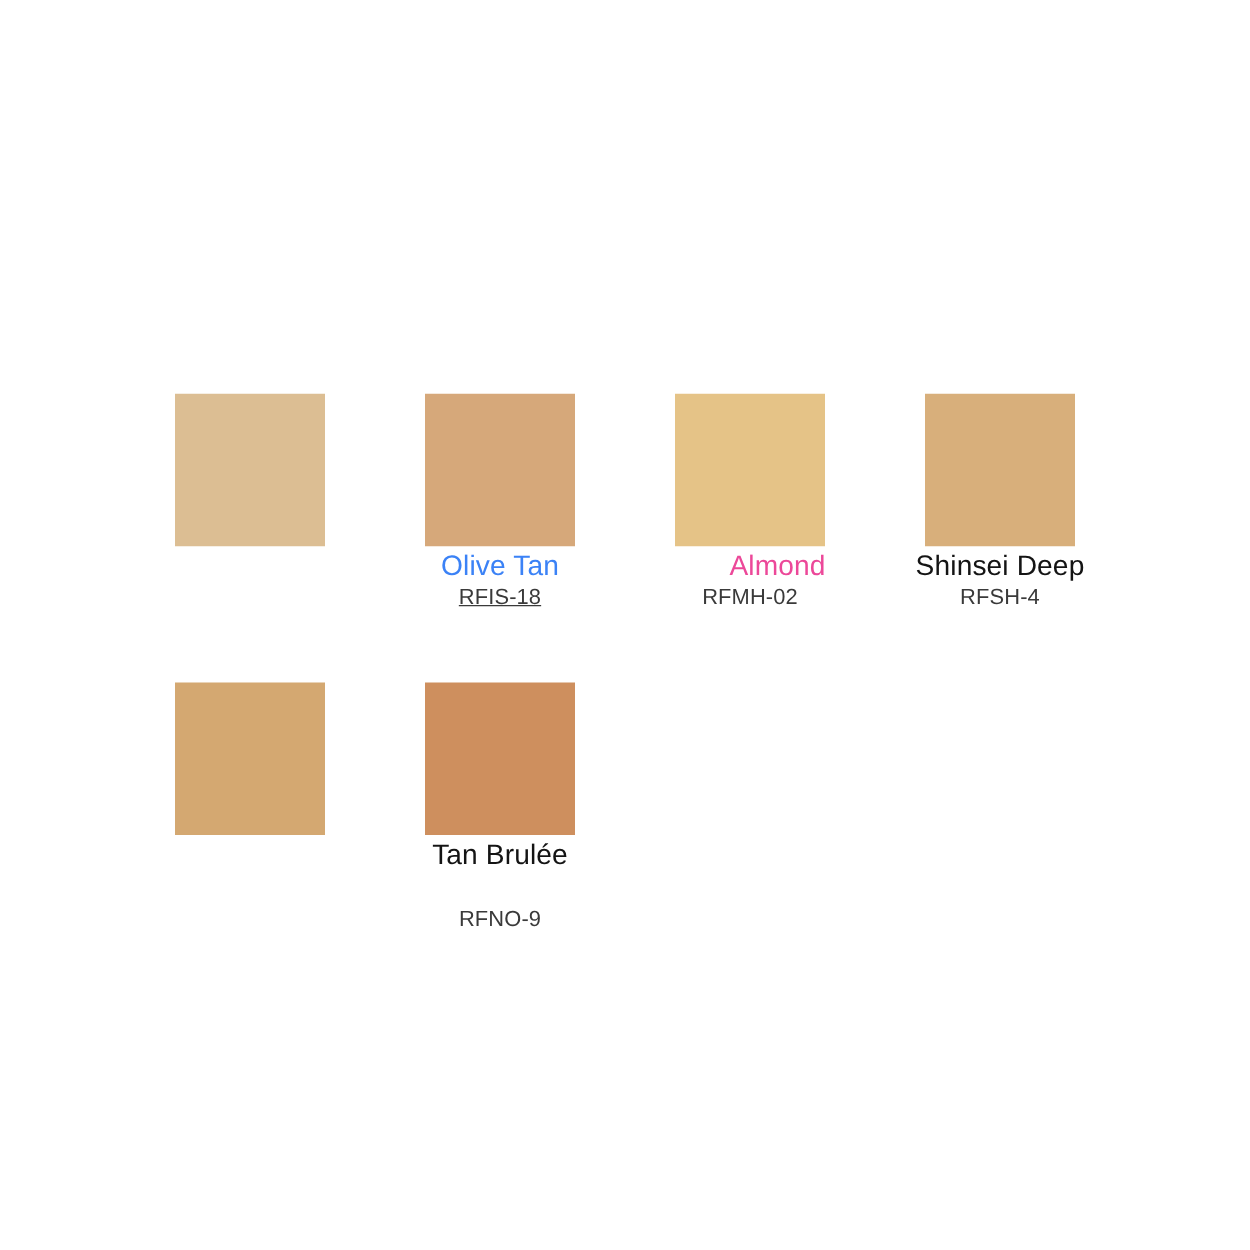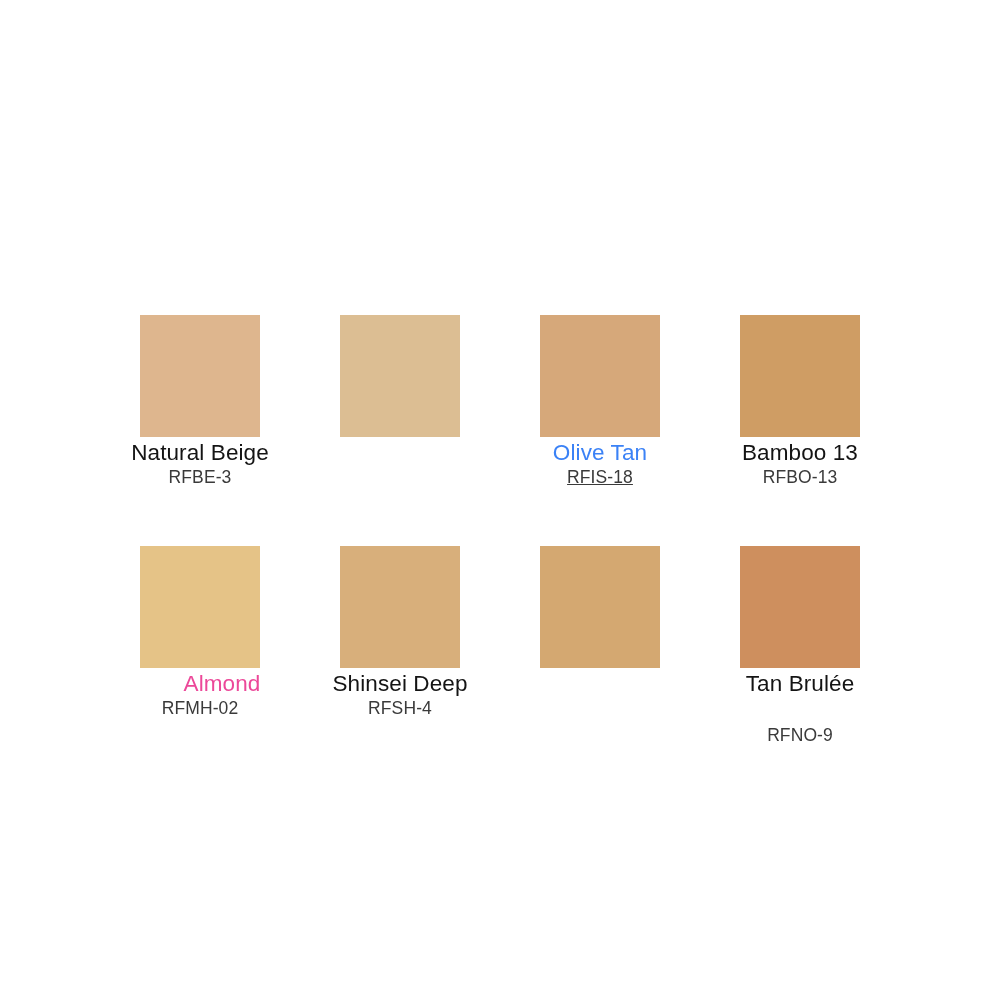--- a/index.html
+++ b/index.html
@@ -75,41 +75,27 @@
     margin-top: 1px;
     letter-spacing: 0.1px;
   }
 </style>
 </head>
 <body style="background: rgb(255, 255, 255);">
 
 <div id="palette-board" style="background: rgb(255, 255, 255);">
   <div id="swatch-grid">
       <div class="swatch-card">
-        <div class="swatch-chip" style="background-color: rgb(222, 182, 142);"></div>
-        <div class="swatch-text">
-          <div class="swatch-name" style="color: rgb(20, 20, 20);">Natural Beige</div>
-          <div class="swatch-code" style="color: rgb(58, 58, 58);">RFBE-3</div>
-        </div>
-      </div>
-      <div class="swatch-card">
         <div class="swatch-chip" style="background-color: rgb(220, 190, 147);"></div>
       </div>
       <div class="swatch-card">
         <div class="swatch-chip" style="background-color: rgb(214, 168, 122);"></div>
         <div class="swatch-text">
           <div class="swatch-name" style="color: #3b82f6;">Olive Tan</div>
           <div class="swatch-code" style="color: rgb(58, 58, 58); text-decoration: underline;">RFIS-18</div>
-        </div>
-      </div>
-      <div class="swatch-card">
-        <div class="swatch-chip" style="background-color: rgb(207, 157, 100);"></div>
-        <div class="swatch-text">
-          <div class="swatch-name" style="color: rgb(20, 20, 20);">Bamboo 13</div>
-          <div class="swatch-code" style="color: rgb(58, 58, 58);">RFBO-13</div>
         </div>
       </div>
       <div class="swatch-card">
         <div class="swatch-chip" style="background-color: rgb(229, 195, 135);"></div>
         <div class="swatch-text">
           <div class="swatch-name" style="color: #ec4899; margin-left: 44px;">Almond</div>
           <div class="swatch-code" style="color: rgb(58, 58, 58);">RFMH-02</div>
         </div>
       </div>
       <div class="swatch-card">

